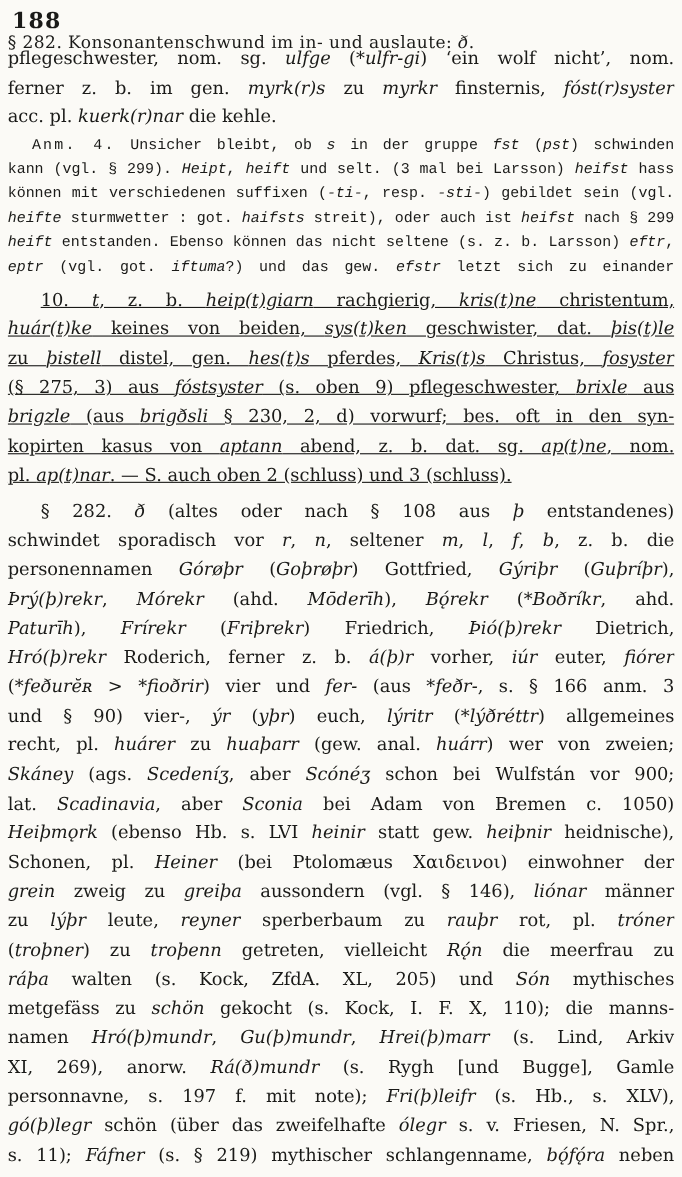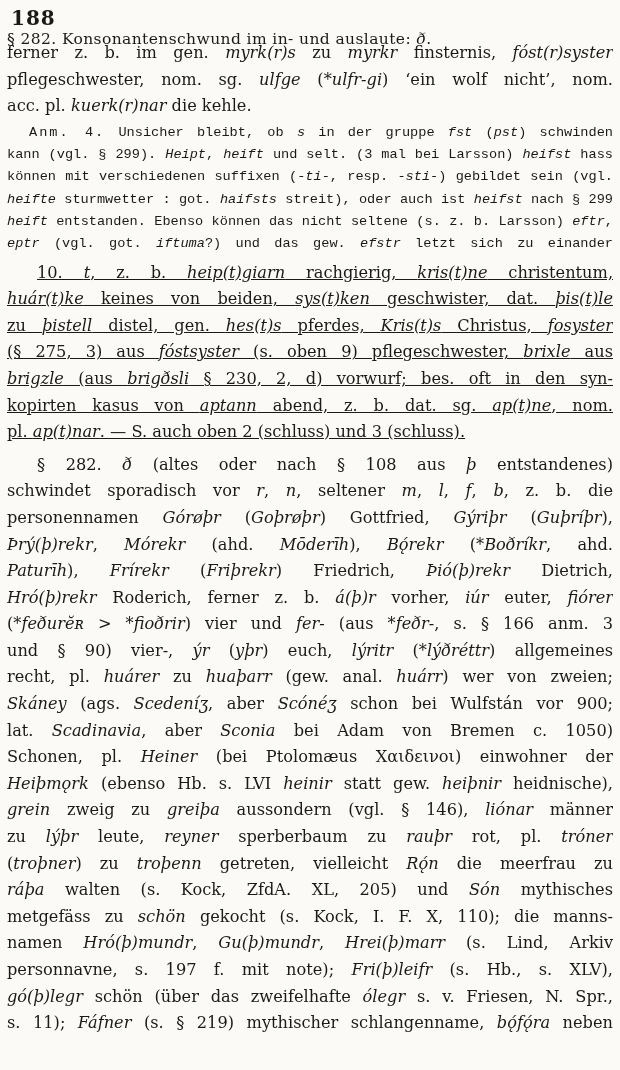--- a/index.html
+++ b/index.html
@@ -34,22 +34,22 @@
 </head>
 <body>
 
 <div class="page" data-name="document-page">
   <div class="header" data-name="running-header">
     <span class="pagenum" data-name="page-number">188</span>
     <span class="runtitle" data-name="running-header-title"><span data-name="text-run">§ 282.  Konsonantenschwund im in- und auslaute: </span><span class="i" data-name="italic-term">ð</span><span data-name="text-run">.</span></span>
   </div>
   <div id="text-body" data-name="text-body">
       <div class="block body" data-name="paragraph-continuation">
+        <div class="line" data-name="text-line"><span data-name="text-run">pflegeschwester, nom. sg. </span><span class="i" data-name="italic-term">ulfge</span><span data-name="text-run"> (</span><span class="i" data-name="italic-term">*ulfr-gi</span><span data-name="text-run">) ‘ein wolf nicht’, nom.</span></div>
         <div class="line" data-name="text-line"><span data-name="text-run">ferner z. b. im gen. </span><span class="i" data-name="italic-term">myrk(r)s</span><span data-name="text-run"> zu </span><span class="i" data-name="italic-term">myrkr</span><span data-name="text-run"> finsternis, </span><span class="i" data-name="italic-term">fóst(r)syster</span></div>
-        <div class="line" data-name="text-line"><span data-name="text-run">pflegeschwester, nom. sg. </span><span class="i" data-name="italic-term">ulfge</span><span data-name="text-run"> (</span><span class="i" data-name="italic-term">*ulfr-gi</span><span data-name="text-run">) ‘ein wolf nicht’, nom.</span></div>
         <div class="line last" data-name="text-line"><span data-name="text-run">acc. pl. </span><span class="i" data-name="italic-term">kuerk(r)nar</span><span data-name="text-run"> die kehle.</span></div>
       </div>
       <div class="block small" data-name="note-anm-4">
         <div class="line indent" data-name="text-line"><span class="g" data-name="text-run">Anm. 4.</span><span data-name="text-run">  Unsicher bleibt, ob </span><span class="i" data-name="italic-term">s</span><span data-name="text-run"> in der gruppe </span><span class="i" data-name="italic-term">fst</span><span data-name="text-run"> (</span><span class="i" data-name="italic-term">pst</span><span data-name="text-run">) schwinden</span></div>
         <div class="line" data-name="text-line"><span data-name="text-run">kann (vgl. § 299). </span><span class="i" data-name="italic-term">Heipt</span><span data-name="text-run">, </span><span class="i" data-name="italic-term">heift</span><span data-name="text-run"> und selt. (3 mal bei Larsson) </span><span class="i" data-name="italic-term">heifst</span><span data-name="text-run"> hass</span></div>
         <div class="line" data-name="text-line"><span data-name="text-run">können mit verschiedenen suffixen (</span><span class="i" data-name="italic-term">-ti-</span><span data-name="text-run">, resp. </span><span class="i" data-name="italic-term">-sti-</span><span data-name="text-run">) gebildet sein (vgl. mhd.</span></div>
         <div class="line" data-name="text-line"><span class="i" data-name="italic-term">heifte</span><span data-name="text-run"> sturmwetter : got. </span><span class="i" data-name="italic-term">haifsts</span><span data-name="text-run"> streit), oder auch ist </span><span class="i" data-name="italic-term">heifst</span><span data-name="text-run"> nach § 299 aus</span></div>
         <div class="line" data-name="text-line"><span class="i" data-name="italic-term">heift</span><span data-name="text-run"> entstanden.  Ebenso können das nicht seltene (s. z. b. Larsson) </span><span class="i" data-name="italic-term">eftr</span><span data-name="text-run">,</span></div>
         <div class="line last" data-name="text-line"><span class="i" data-name="italic-term">eptr</span><span data-name="text-run"> (vgl. got. </span><span class="i" data-name="italic-term">iftuma</span><span data-name="text-run">?) und das gew. </span><span class="i" data-name="italic-term">efstr</span><span data-name="text-run"> letzt sich zu einander verhalten.</span></div>
       </div>
@@ -67,26 +67,27 @@
         <div class="line" data-name="text-line"><span data-name="text-run">schwindet sporadisch vor </span><span class="i" data-name="italic-term">r</span><span data-name="text-run">, </span><span class="i" data-name="italic-term">n</span><span data-name="text-run">, seltener </span><span class="i" data-name="italic-term">m</span><span data-name="text-run">, </span><span class="i" data-name="italic-term">l</span><span data-name="text-run">, </span><span class="i" data-name="italic-term">f</span><span data-name="text-run">, </span><span class="i" data-name="italic-term">b</span><span data-name="text-run">, z. b. die</span></div>
         <div class="line" data-name="text-line"><span data-name="text-run">personennamen </span><span class="i" data-name="italic-term">Górøþr</span><span data-name="text-run"> (</span><span class="i" data-name="italic-term">Goþrøþr</span><span data-name="text-run">) Gottfried, </span><span class="i" data-name="italic-term">Gýriþr</span><span data-name="text-run"> (</span><span class="i" data-name="italic-term">Guþríþr</span><span data-name="text-run">),</span></div>
         <div class="line" data-name="text-line"><span class="i" data-name="italic-term">Þrý(þ)rekr</span><span data-name="text-run">, </span><span class="i" data-name="italic-term">Mórekr</span><span data-name="text-run"> (ahd. </span><span class="i" data-name="italic-term">Mōderīh</span><span data-name="text-run">), </span><span class="i" data-name="italic-term">Bǫ́rekr</span><span data-name="text-run"> (</span><span class="i" data-name="italic-term">*Boðríkr</span><span data-name="text-run">, ahd.</span></div>
         <div class="line" data-name="text-line"><span class="i" data-name="italic-term">Paturīh</span><span data-name="text-run">), </span><span class="i" data-name="italic-term">Frírekr</span><span data-name="text-run"> (</span><span class="i" data-name="italic-term">Friþrekr</span><span data-name="text-run">) Friedrich, </span><span class="i" data-name="italic-term">Þió(þ)rekr</span><span data-name="text-run"> Dietrich,</span></div>
         <div class="line" data-name="text-line"><span class="i" data-name="italic-term">Hró(þ)rekr</span><span data-name="text-run"> Roderich, ferner z. b. </span><span class="i" data-name="italic-term">á(þ)r</span><span data-name="text-run"> vorher, </span><span class="i" data-name="italic-term">iúr</span><span data-name="text-run"> euter, </span><span class="i" data-name="italic-term">fiórer</span></div>
         <div class="line" data-name="text-line"><span data-name="text-run">(</span><span class="i" data-name="italic-term">*feðurĕʀ</span><span data-name="text-run"> &gt; </span><span class="i" data-name="italic-term">*fioðrir</span><span data-name="text-run">) vier und </span><span class="i" data-name="italic-term">fer-</span><span data-name="text-run"> (aus </span><span class="i" data-name="italic-term">*feðr-</span><span data-name="text-run">, s. § 166 anm. 3</span></div>
         <div class="line" data-name="text-line"><span data-name="text-run">und § 90) vier-, </span><span class="i" data-name="italic-term">ýr</span><span data-name="text-run"> (</span><span class="i" data-name="italic-term">yþr</span><span data-name="text-run">) euch, </span><span class="i" data-name="italic-term">lýritr</span><span data-name="text-run"> (</span><span class="i" data-name="italic-term">*lýðréttr</span><span data-name="text-run">) allgemeines</span></div>
         <div class="line" data-name="text-line"><span data-name="text-run">recht, pl. </span><span class="i" data-name="italic-term">huárer</span><span data-name="text-run"> zu </span><span class="i" data-name="italic-term">huaþarr</span><span data-name="text-run"> (gew. anal. </span><span class="i" data-name="italic-term">huárr</span><span data-name="text-run">) wer von zweien;</span></div>
         <div class="line" data-name="text-line"><span class="i" data-name="italic-term">Skáney</span><span data-name="text-run"> (ags. </span><span class="i" data-name="italic-term">Scedeníʒ</span><span data-name="text-run">, aber </span><span class="i" data-name="italic-term">Scónéʒ</span><span data-name="text-run"> schon bei Wulfstán vor 900;</span></div>
         <div class="line" data-name="text-line"><span data-name="text-run">lat. </span><span class="i" data-name="italic-term">Scadinavia</span><span data-name="text-run">, aber </span><span class="i" data-name="italic-term">Sconia</span><span data-name="text-run"> bei Adam von Bremen c. 1050)</span></div>
+        <div class="line" data-name="text-line"><span class="i" data-name="italic-term">Heiþmǫrk</span><span data-name="text-run"> (ebenso Hb. s. LVI </span><span class="i" data-name="italic-term">heinir</span><span data-name="text-run"> statt gew. </span><span class="i" data-name="italic-term">heiþnir</span><span data-name="text-run"> heidnische),</span></div>
         <div class="line" data-name="text-line"><span data-name="text-run">Schonen, pl. </span><span class="i" data-name="italic-term">Heiner</span><span data-name="text-run"> (bei Ptolomæus Χαιδεινοι) einwohner der</span></div>
-        <div class="line" data-name="text-line"><span class="i" data-name="italic-term">Heiþmǫrk</span><span data-name="text-run"> (ebenso Hb. s. LVI </span><span class="i" data-name="italic-term">heinir</span><span data-name="text-run"> statt gew. </span><span class="i" data-name="italic-term">heiþnir</span><span data-name="text-run"> heidnische),</span></div>
         <div class="line" data-name="text-line"><span class="i" data-name="italic-term">grein</span><span data-name="text-run"> zweig zu </span><span class="i" data-name="italic-term">greiþa</span><span data-name="text-run"> aussondern (vgl. § 146), </span><span class="i" data-name="italic-term">liónar</span><span data-name="text-run"> männer</span></div>
         <div class="line" data-name="text-line"><span data-name="text-run">zu </span><span class="i" data-name="italic-term">lýþr</span><span data-name="text-run"> leute, </span><span class="i" data-name="italic-term">reyner</span><span data-name="text-run"> sperberbaum zu </span><span class="i" data-name="italic-term">rauþr</span><span data-name="text-run"> rot, pl. </span><span class="i" data-name="italic-term">tróner</span></div>
         <div class="line" data-name="text-line"><span data-name="text-run">(</span><span class="i" data-name="italic-term">troþner</span><span data-name="text-run">) zu </span><span class="i" data-name="italic-term">troþenn</span><span data-name="text-run"> getreten, vielleicht </span><span class="i" data-name="italic-term">Rǫ́n</span><span data-name="text-run"> die meerfrau zu</span></div>
         <div class="line" data-name="text-line"><span class="i" data-name="italic-term">ráþa</span><span data-name="text-run"> walten (s. Kock, ZfdA. XL, 205) und </span><span class="i" data-name="italic-term">Són</span><span data-name="text-run"> mythisches</span></div>
         <div class="line" data-name="text-line"><span data-name="text-run">metgefäss zu </span><span class="i" data-name="italic-term">schön</span><span data-name="text-run"> gekocht (s. Kock, I. F. X, 110); die manns-</span></div>
         <div class="line" data-name="text-line"><span data-name="text-run">namen </span><span class="i" data-name="italic-term">Hró(þ)mundr</span><span data-name="text-run">, </span><span class="i" data-name="italic-term">Gu(þ)mundr</span><span data-name="text-run">, </span><span class="i" data-name="italic-term">Hrei(þ)marr</span><span data-name="text-run"> (s. Lind, Arkiv</span></div>
+        <div class="line" data-name="text-line"><span data-name="text-run">XI, 269), anorw. </span><span class="i" data-name="italic-term">Rá(ð)mundr</span><span data-name="text-run"> (s. Rygh [und Bugge], Gamle</span></div>
         <div class="line" data-name="text-line"><span data-name="text-run">personnavne, s. 197 f. mit note); </span><span class="i" data-name="italic-term">Fri(þ)leifr</span><span data-name="text-run"> (s. Hb., s. XLV),</span></div>
         <div class="line" data-name="text-line"><span class="i" data-name="italic-term">gó(þ)legr</span><span data-name="text-run"> schön (über das zweifelhafte </span><span class="i" data-name="italic-term">ólegr</span><span data-name="text-run"> s. v. Friesen, N. Spr.,</span></div>
         <div class="line" data-name="text-line"><span data-name="text-run">s. 11); </span><span class="i" data-name="italic-term">Fáfner</span><span data-name="text-run"> (s. § 219) mythischer schlangenname, </span><span class="i" data-name="italic-term">bǫ́fǫ́ra</span><span data-name="text-run"> neben</span></div>
       </div>
     </div>
 </div>
 
 </body></html>

